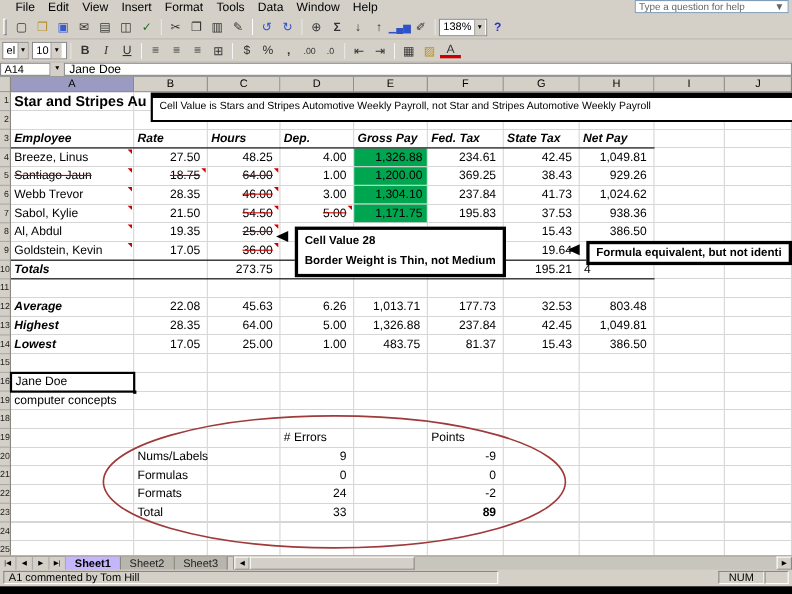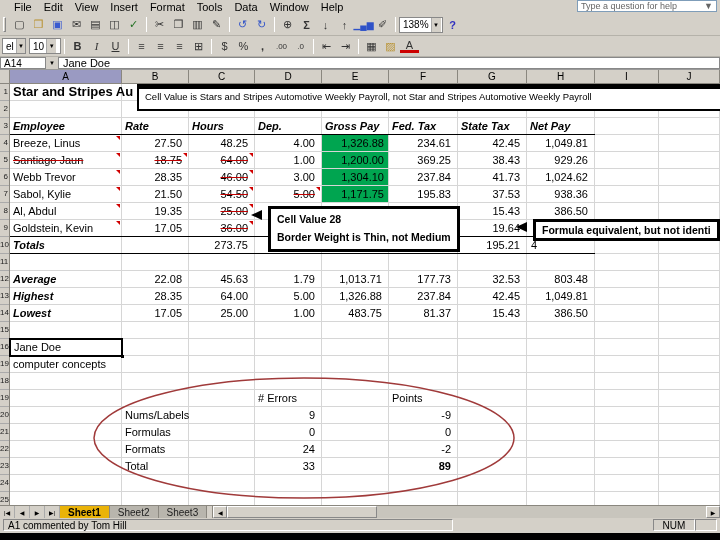--- a/index.html
+++ b/index.html
@@ -47,21 +47,21 @@
 .note{position:absolute;background:#fff;border:3px solid #000;font-size:10.5px;font-weight:bold;padding:2px 6px;white-space:nowrap;z-index:6;color:#000;}
 #note1{left:137px;top:84px;width:607px;height:27px;border-width:2px;border-top-width:5px;font-weight:normal;font-size:9.5px;overflow:hidden;display:flex;}
 #note2{left:268px;top:206px;line-height:1.7;}
 #note3{left:533px;top:219px;}
 .parrow{position:absolute;width:0;height:0;border-top:5px solid transparent;border-bottom:5px solid transparent;border-right:11px solid #000;z-index:6;}
 #ellipse{position:absolute;left:92px;top:376px;z-index:5;pointer-events:none;}
 
 #tabbar{position:absolute;left:0;top:505px;width:720px;height:13px;background:#d4d0c8;display:flex;align-items:stretch;border-top:1px solid #8a877f;}
 .tnav{width:15px;display:flex;align-items:center;justify-content:center;font-size:6px;border-right:1px solid #aaa;}
 .tab{padding:0 8px;display:flex;align-items:center;font-size:10px;background:#b8b5ad;border-right:1px solid #8a877f;color:#222;}
-.tab.on{background:#eab308;font-weight:bold;color:#000;}
+.tab.on{background:#c4b5fd;font-weight:bold;color:#000;}
 .hsc{flex:1;display:flex;align-items:stretch;margin-left:5px;border-left:1px solid #8a877f;background:#c8c5bd;}
 .sb{width:14px;display:flex;align-items:center;justify-content:center;font-size:6px;background:#d4d0c8;border:1px solid;border-color:#fff #888 #888 #fff;}
 .thm{width:150px;background:#d4d0c8;border:1px solid;border-color:#fff #888 #888 #fff;}
 .strk{flex:1;}
 
 #sbar{position:absolute;left:0;top:518px;width:720px;height:14px;background:#d4d0c8;display:flex;align-items:center;font-size:10px;padding:0 3px;justify-content:center;}
 .sp{height:12px;border:1px solid;border-color:#888 #fff #fff #888;display:flex;align-items:center;padding:0 4px;}
 </style>
 </head>
 <body>
@@ -274,21 +274,21 @@
     <div class="c n" style="left:459px;top:150px;width:63px">19.64</div>
 
     <div class="c bi" style="left:11px;top:167px;width:106px">Totals</div>
     <div class="c n" style="left:190px;top:167px;width:60px">273.75</div>
     <div class="c n" style="left:459px;top:167px;width:63px">195.21</div>
     <div class="c" style="left:529px;top:167px;width:60px">4</div>
 
     <div class="c bi" style="left:11px;top:201px;width:106px">Average</div>
     <div class="c n" style="left:123px;top:201px;width:61px">22.08</div>
     <div class="c n" style="left:190px;top:201px;width:60px">45.63</div>
-    <div class="c n" style="left:256px;top:201px;width:61px">1.79</div>
+    <div class="c n" style="left:256px;top:201px;width:61px">6.26</div>
     <div class="c n" style="left:323px;top:201px;width:61px">1,013.71</div>
     <div class="c n" style="left:390px;top:201px;width:63px">177.73</div>
     <div class="c n" style="left:459px;top:201px;width:63px">32.53</div>
     <div class="c n" style="left:528px;top:201px;width:62px">803.48</div>
 
     <div class="c bi" style="left:11px;top:218px;width:106px">Highest</div>
     <div class="c n" style="left:123px;top:218px;width:61px">28.35</div>
     <div class="c n" style="left:190px;top:218px;width:60px">64.00</div>
     <div class="c n" style="left:256px;top:218px;width:61px">5.00</div>
     <div class="c n" style="left:323px;top:218px;width:61px">1,326.88</div>

